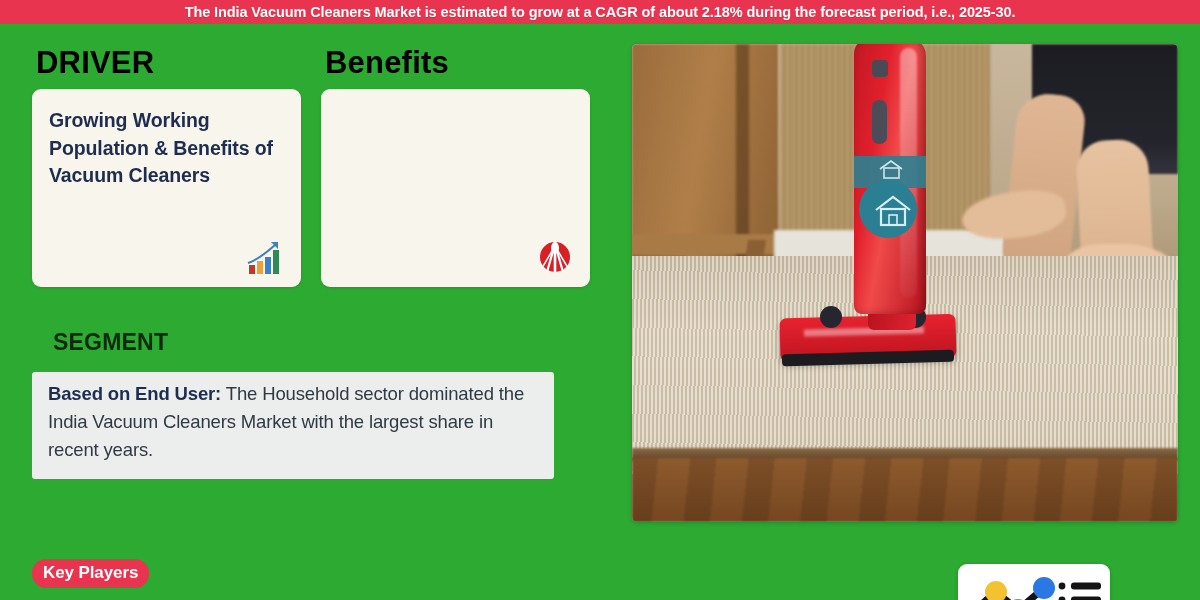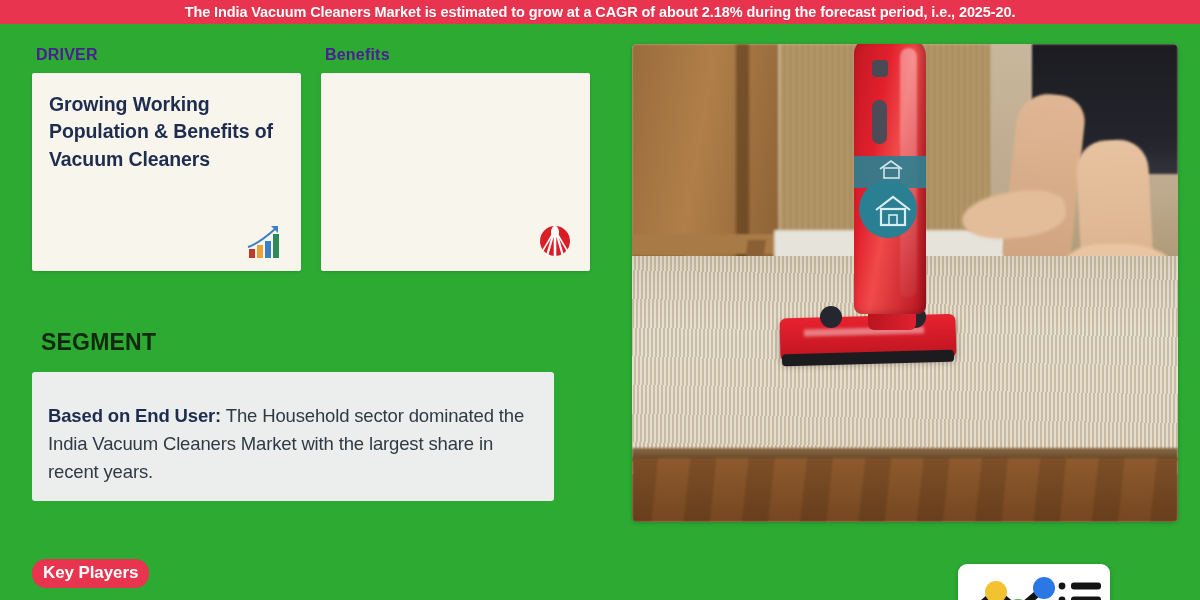--- a/index.html
+++ b/index.html
@@ -57,31 +57,31 @@
     position: absolute;
     top: 22px;
     left: 32px;
     width: 558px;
     display: flex;
     gap: 20px;
   }
   .card-wrap { width: 269px; }
 
   .card-heading {
-    font-size: 16px;
+    font-size: 31px;
     font-weight: bold;
-    color: #4c1d95;
+    color: #000000;
     margin: 0 0 9px 4px;
     letter-spacing: 0.2px;
     line-height: 1.1;
   }
 
   .card {
     background: #f7f5ec;
-    border-radius: 2px;
+    border-radius: 9px;
     height: 198px;
     box-sizing: border-box;
     padding: 18px 17px 10px 17px;
     position: relative;
     box-shadow: 0 1px 3px rgba(0,0,0,0.12);
   }
   .card-title {
     font-size: 19.5px;
     font-weight: bold;
     color: #1e2d4f;
@@ -94,35 +94,35 @@
     right: 14px;
     bottom: 9px;
     width: 42px;
     height: 42px;
   }
 
   
   .segment-heading {
     position: absolute;
     top: 305px;
-    left: 41px;
+    left: 53px;
     font-size: 23px;
     font-weight: bold;
     color: #13290f;
     letter-spacing: 0.2px;
   }
   .segment-box {
     position: absolute;
     top: 348px;
     left: 32px;
     width: 522px;
     background: #eceded;
     border-radius: 3px;
     box-sizing: border-box;
-    padding: 30px 18px 16px 16px;
+    padding: 8px 18px 16px 16px;
   }
   .segment-text {
     font-size: 18.5px;
     color: #303a44;
     line-height: 1.50;
     margin: 0;
     letter-spacing: -0.15px;
   }
   .segment-text b { color: #1e2d4f; font-weight: bold; }
 
@@ -322,21 +322,21 @@
     background: #ffffff;
     border-radius: 9px;
     box-shadow: 0 1px 4px rgba(0,0,0,0.20);
     overflow: hidden;
   }
 </style>
 </head>
 <body>
 
 <div class="banner">
-  <div class="banner-text">The India Vacuum Cleaners Market is estimated to grow at a CAGR of about 2.18% during the forecast period, i.e., 2025-20.</div>
+  <div class="banner-text">The India Vacuum Cleaners Market is estimated to grow at a CAGR of about 2.18% during the forecast period, i.e., 2025-30.</div>
 </div>
 
 <div class="page">
 
   <div class="left-col">
 
     <div class="card-row">
 
       <div class="card-wrap">
         <div class="card-heading">DRIVER</div>

